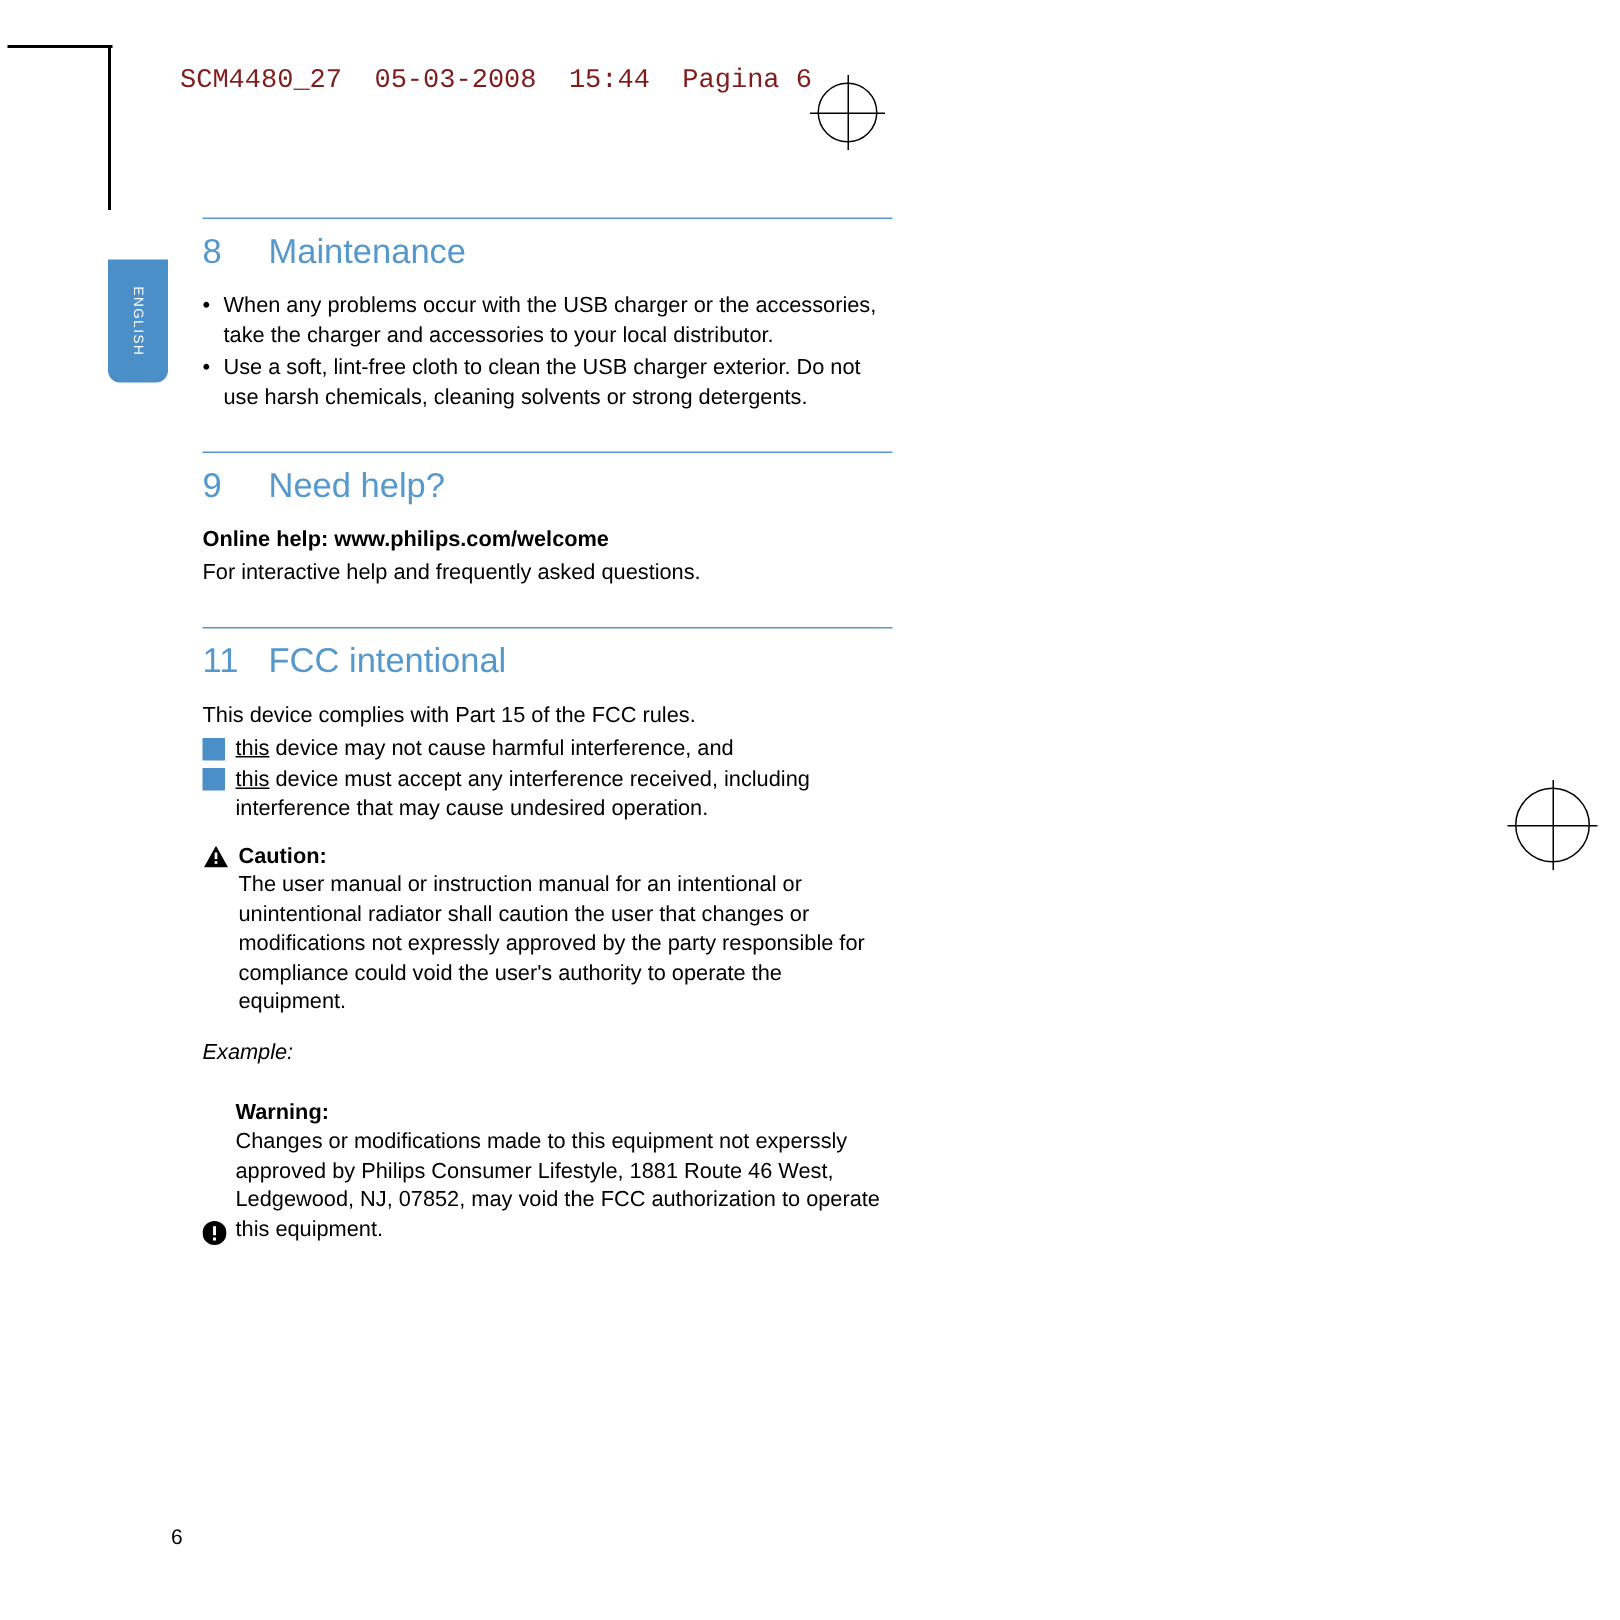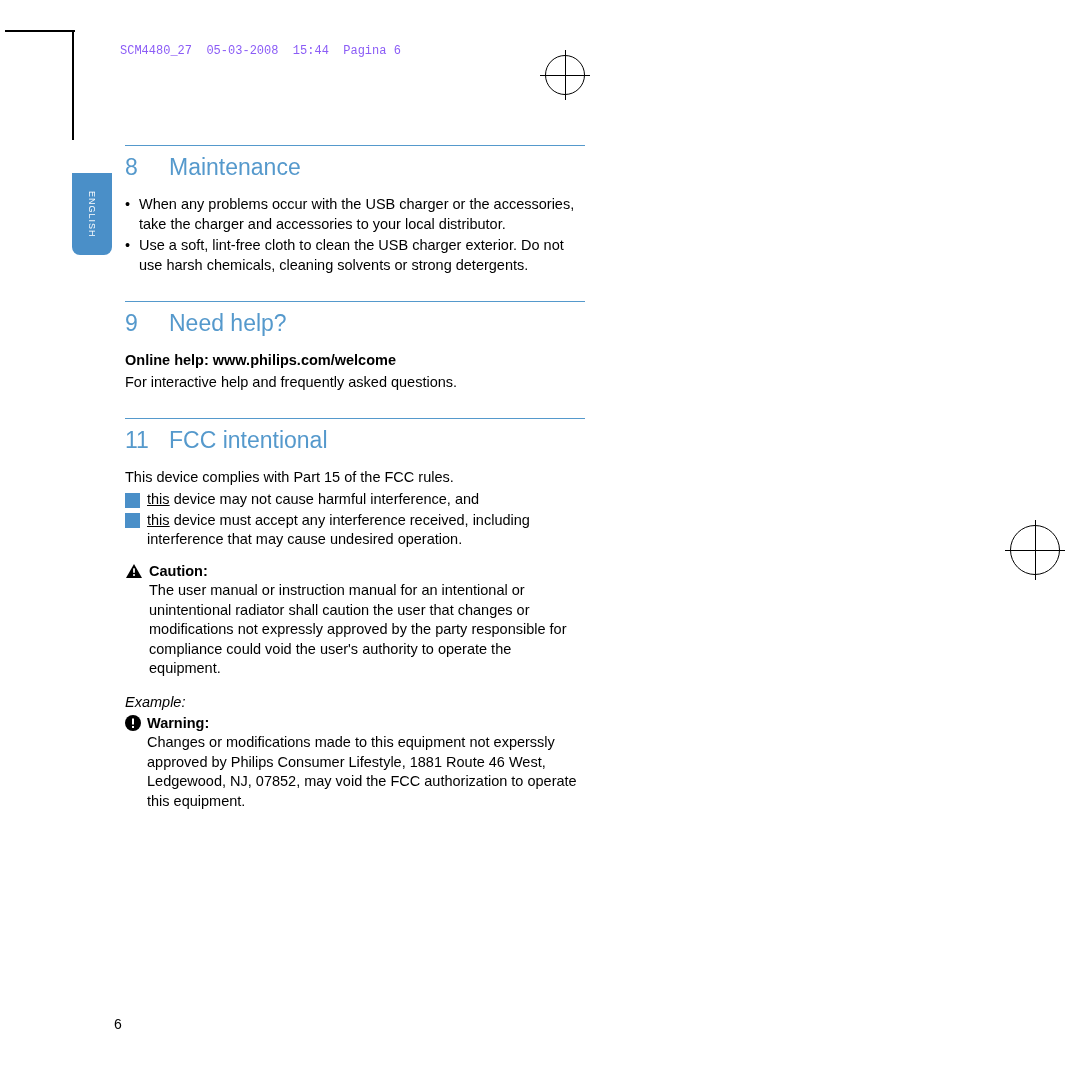--- a/index.html
+++ b/index.html
@@ -11,23 +11,23 @@
       width: 1080px;
       height: 1080px;
       background: #fff;
       font-family: Arial, sans-serif;
       position: relative;
     }
     .header-line {
       position: absolute;
       top: 44px;
       left: 120px;
-      font-size: 12px;
+      font-size: 18px;
       font-family: 'Courier New', monospace;
-      color: #8b5cf6;
+      color: #7f1d1d;
     }
     .crop-mark-top {
       position: absolute;
       top: 30px;
       left: 72px;
       width: 2px;
       height: 110px;
       background: #000;
     }
     .crop-mark-top-h {
@@ -92,21 +92,21 @@
     }
     .side-tab-text {
       color: #fff;
       font-size: 9px;
       writing-mode: vertical-rl;
       letter-spacing: 1px;
     }
     .content {
       position: absolute;
       top: 145px;
-      left: 125px;
+      left: 135px;
       width: 460px;
     }
     .section-rule {
       border: none;
       border-top: 1px solid #5599cc;
       margin-bottom: 8px;
     }
     .section-heading {
       font-size: 23px;
       font-weight: 300;
@@ -265,21 +265,21 @@
         <rect x="9" y="12.5" width="2" height="2" fill="#fff"></rect>
       </svg>
       <div class="icon-content">
         <span class="icon-label">Caution:</span>
         <div>The user manual or instruction manual for an intentional or unintentional radiator shall caution the user that changes or modifications not expressly approved by the party responsible for compliance could void the user's authority to operate the equipment.</div>
       </div>
     </div>
 
     <div class="example-label">Example:</div>
 
-    <div class="icon-block" style="margin-top:1px;">
+    <div class="icon-block" style="margin-top:20px;align-items:flex-end;">
       <svg class="warning-icon" viewBox="0 0 16 16">
         <circle cx="8" cy="8" r="8" fill="#000"></circle>
         <rect x="7" y="3.5" width="2" height="6" fill="#fff"></rect>
         <rect x="7" y="11" width="2" height="2" fill="#fff"></rect>
       </svg>
       <div class="icon-content">
         <span class="icon-label">Warning:</span>
         <div>Changes or modifications made to this equipment not experssly approved by Philips Consumer Lifestyle, 1881 Route 46 West, Ledgewood, NJ, 07852, may void the FCC authorization to operate this equipment.</div>
       </div>
     </div>

